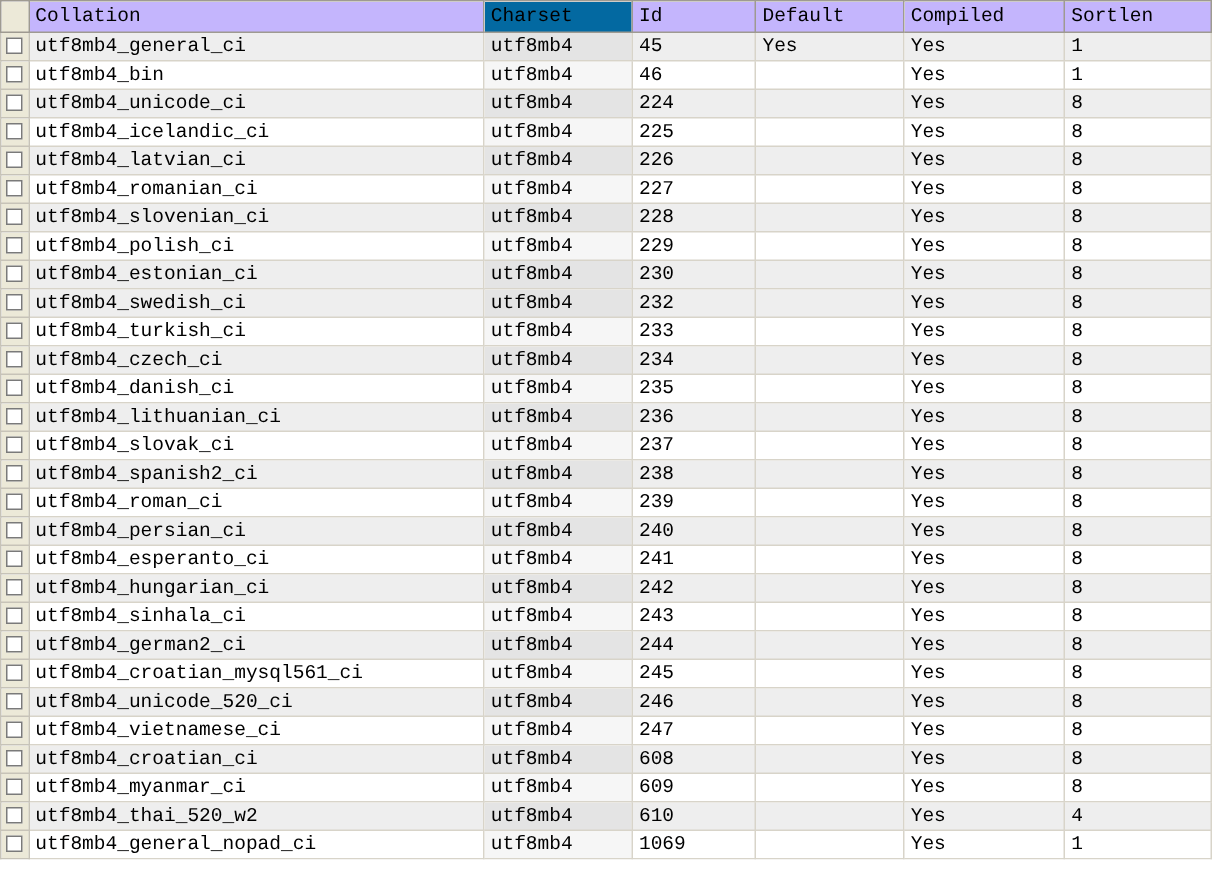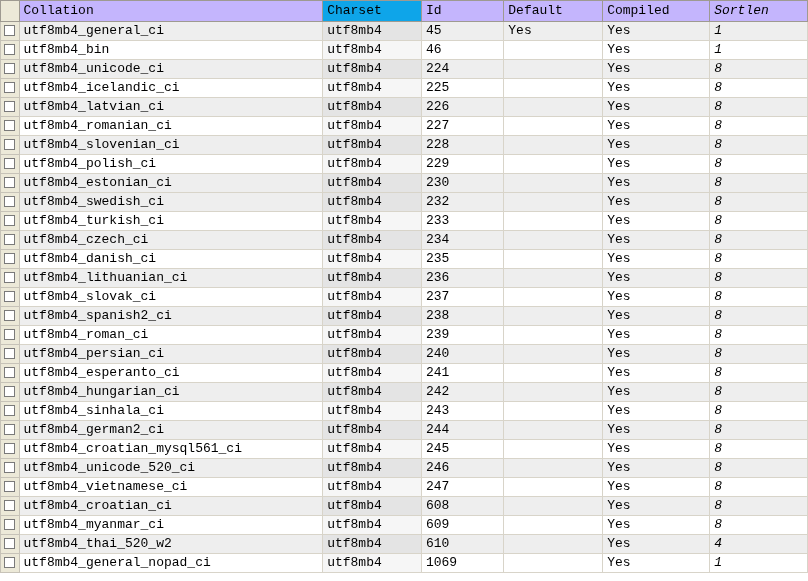--- a/index.html
+++ b/index.html
@@ -20,21 +20,21 @@
     display: table-row;
   }
   .row.header .cell {
     background: #c4b5fd;
     border: 1px solid #9e9a91;
     font-family: "Courier New", monospace;
     padding: 1px 4px;
     white-space: nowrap;
   }
   .row.header .cell.sorted {
-    background: #0ea5e9;
+    background: #0369a1;
   }
   .cell {
     display: table-cell;
     border-right: 1px solid #d8d4c9;
     border-bottom: 1px solid #d8d4c9;
     padding: 0 4px;
     line-height: 18px;
     height: 18px;
     white-space: nowrap;
     overflow: hidden;
@@ -64,21 +64,21 @@
   .row.odd  .datacell { background: #ffffff; }
   .row.even .datacell.sorted { background: #e4e4e4; }
   .row.odd  .datacell.sorted { background: #f6f6f6; }
   .num { text-align: left; }
   
   .col-collation { width: 295px; }
   .col-charset   { width: 96px; }
   .col-id        { width: 80px; margin-left: 38px; }
   .col-default   { width: 96px; }
   .col-compiled  { width: 104px; }
-  .col-sortlen   { width: 95px; font-style: italic; }
+  .col-sortlen   { width: 95px; }
 </style>
 </head>
 <body>
 
 <div class="grid">
   <div class="row header">
     <div class="cell checkbox-cell"></div>
     <div class="cell col-collation">Collation</div>
     <div class="cell col-charset sorted">Charset</div>
     <div class="cell col-id">Id</div>

